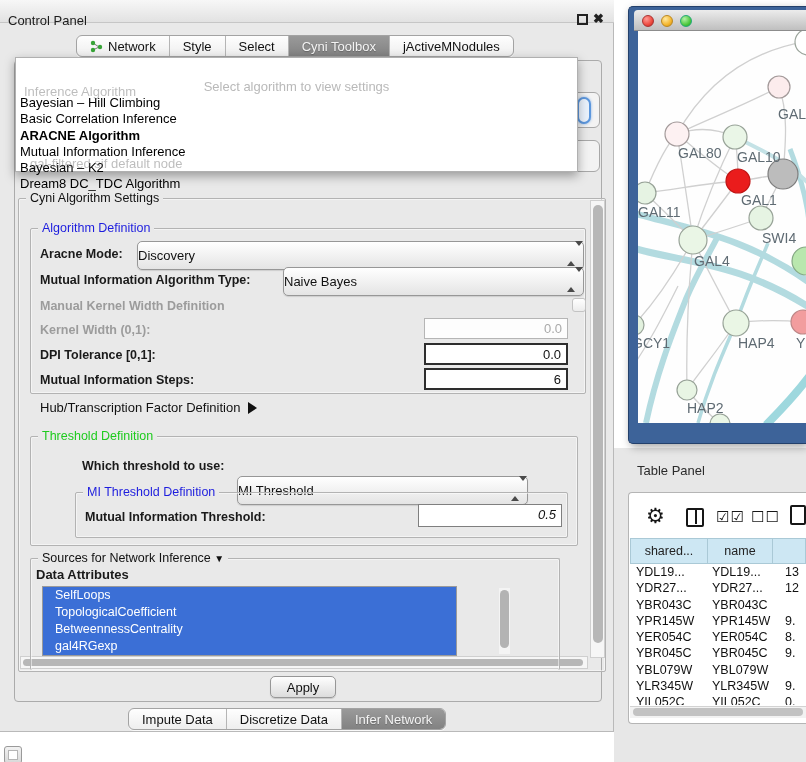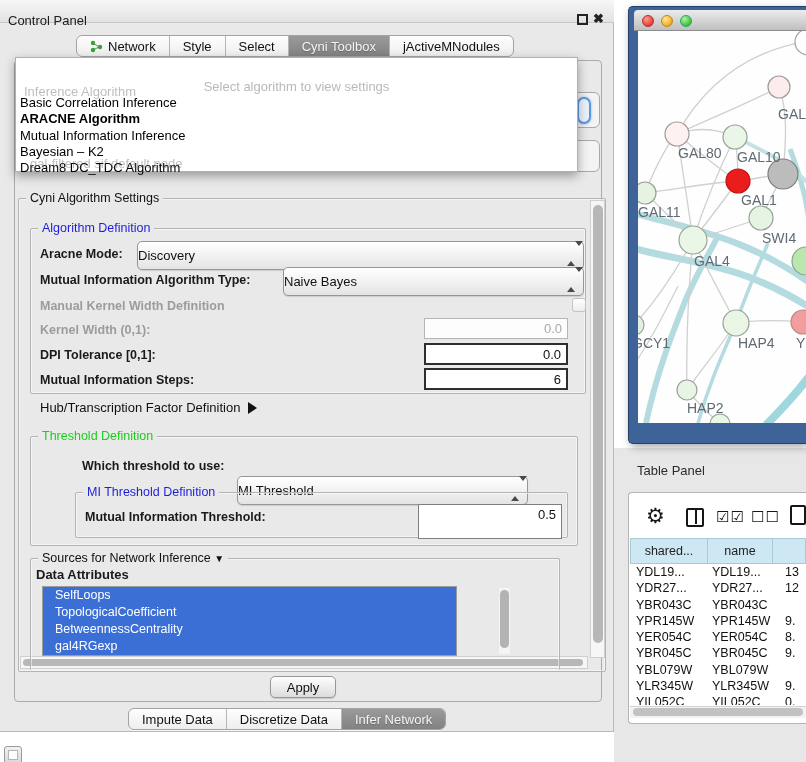--- a/index.html
+++ b/index.html
@@ -187,20 +187,21 @@
 
   <div class="abs" id="content-panel"></div>
 
   <div class="abs frag-combo" style="left:566px; top:92px; width:34px; height:36px;"></div>
   <div class="abs" id="frag-stepper"></div>
   <div class="abs frag-combo" style="left:566px; top:140px; width:34px; height:32px;"></div>
 
   <div class="abs" id="algo-popup">
     <div id="algo-prompt">Select algorithm to view settings</div>
     <div id="algo-items">
+        <div class="popup-item">Bayesian – Hill Climbing</div>
         <div class="popup-item">Basic Correlation Inference</div>
         <div class="popup-item sel">ARACNE Algorithm</div>
         <div class="popup-item">Mutual Information Inference</div>
         <div class="popup-item">Bayesian – K2</div>
         <div class="popup-item">Dream8 DC_TDC Algorithm</div>
       </div>
     <div class="ghost" style="left:8px; top:26px;">Inference Algorithm</div>
     <div class="ghost" style="left:14px; top:98px;">gal-filtered sif default node</div>
   </div>
 
@@ -247,21 +248,21 @@
   </div>
   <div class="lbl" style="left:82px; top:459px;">Which threshold to use:</div>
   <div class="combo" style="left:237px; top:476px; width:291px;">
     <span>MI Threshold</span>
     <span class="stepper"><span class="up"></span><span class="dn"></span></span>
   </div>
   <div class="group" style="left:75px; top:492px; width:493px; height:46px;">
     <span class="legend blue">MI Threshold Definition</span>
   </div>
   <div class="lbl" style="left:85px; top:510px;">Mutual Information Threshold:</div>
-  <div class="field mid" style="left:418px; top:504px; width:144px; height:35px;">0.5</div>
+  <div class="field mid" style="left:418px; top:504px; width:144px; height:23px;font-style:italic;">0.5</div>
 
   <div class="group" style="left:30px; top:558px; width:530px; height:112px; border-bottom:none;">
     <span class="legend"><span>Sources for Network Inference</span> <span style="font-size:10px;">▼</span></span>
   </div>
   <div class="lbl" style="left:36px; top:567px; font-size:13px;">Data Attributes</div>
   <div class="abs" id="attr-list">
       <div class="attr-item" style="background: rgb(59, 111, 214);">SelfLoops</div>
       <div class="attr-item" style="background: rgb(59, 111, 214);">TopologicalCoefficient</div>
       <div class="attr-item" style="background: rgb(59, 111, 214);">BetweennessCentrality</div>
       <div class="attr-item" style="background: rgb(59, 111, 214);">gal4RGexp</div>

